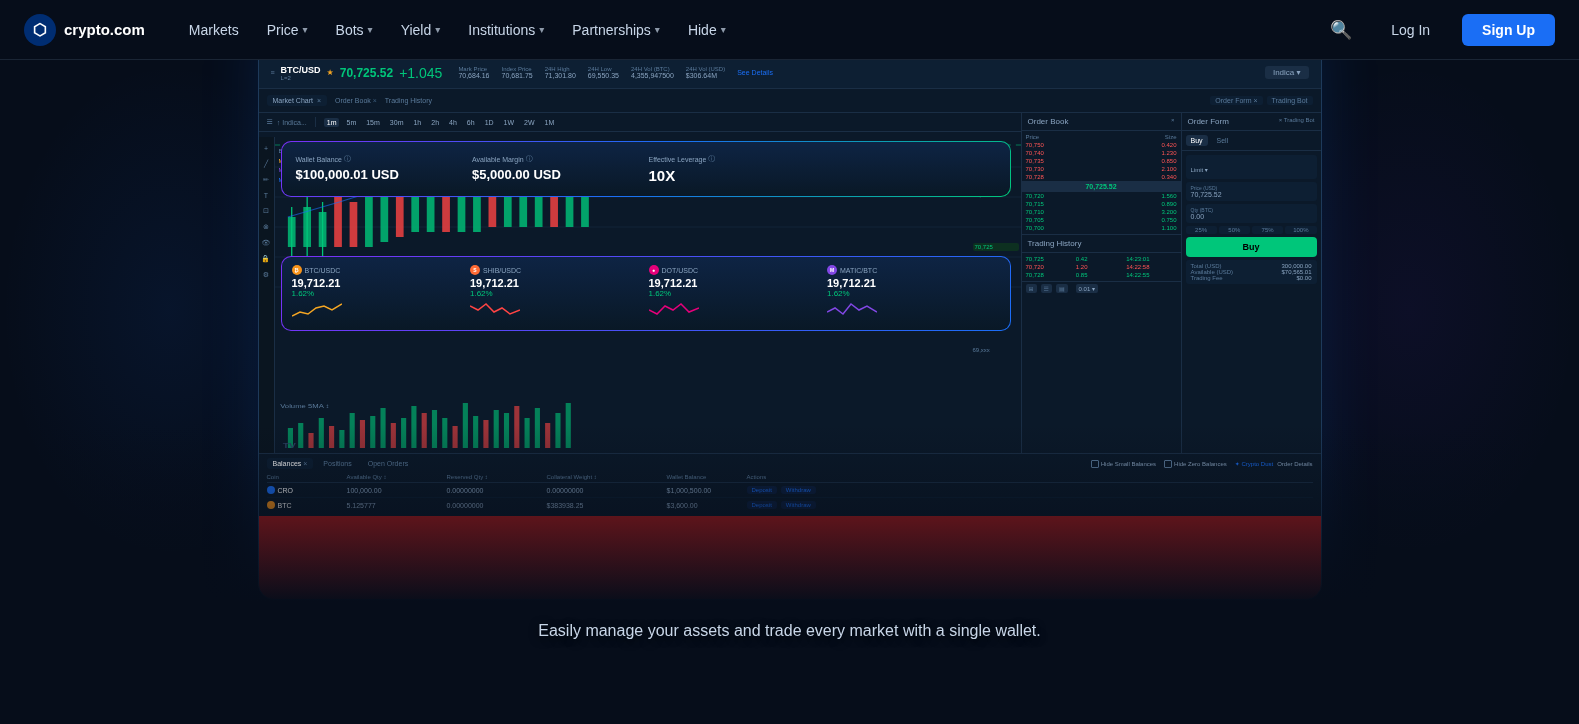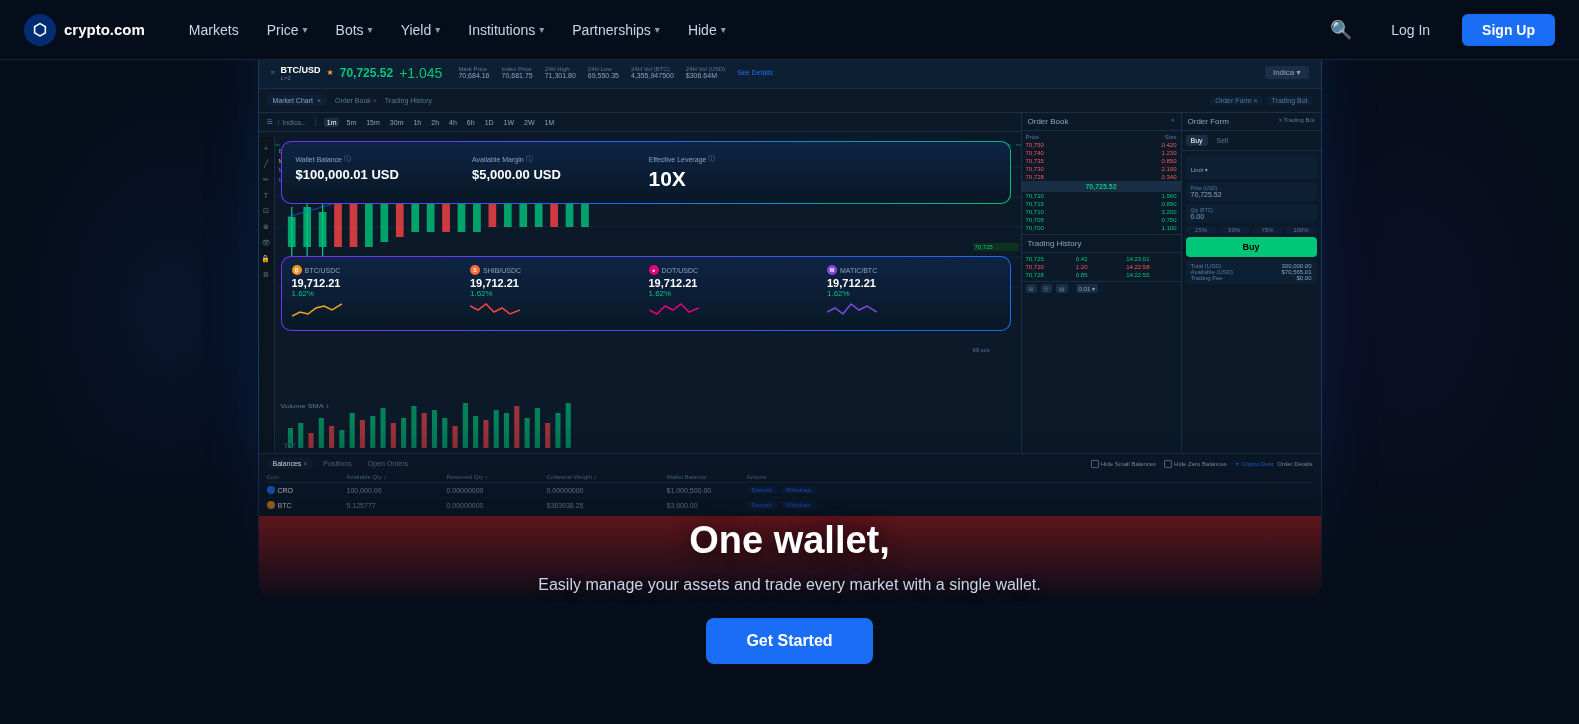--- a/index.html
+++ b/index.html
@@ -559,21 +559,21 @@
               <span>Available Margin</span>
               <span style="color:#5a7a9a;">ⓘ</span>
             </div>
             <div style="color:#fff;font-size:13px;font-weight:700;">$5,000.00 USD</div>
           </div>
           <div>
             <div style="color:#8aa4c0;font-size:7px;margin-bottom:3px;display:flex;align-items:center;gap:2px;">
               <span>Effective Leverage</span>
               <span style="color:#5a7a9a;">ⓘ</span>
             </div>
-            <div style="color:#fff;font-size:21px;font-weight:800;">10X</div>
+            <div style="color:#fff;font-size:15px;font-weight:800;">10X</div>
           </div>
         </div>
 
         <div style="position:absolute;top:143px;left:22px;right:10px;background:linear-gradient(#0e2444,#091826) padding-box,linear-gradient(135deg,#7b2ff7,#1a6ef5) border-box;border:1.5px solid transparent;border-radius:10px;padding:8px 10px;display:grid;grid-template-columns:1fr 1fr 1fr 1fr;gap:6px;z-index:15;">
 
           <div>
             <div style="display:flex;align-items:center;gap:3px;margin-bottom:2px;">
               <div style="width:10px;height:10px;border-radius:50%;background:#f7931a;color:#fff;font-size:5px;display:flex;align-items:center;justify-content:center;font-weight:700;">₿</div>
               <span style="color:#8aa4c0;font-size:7px;">BTC/USDC</span>
             </div>
@@ -824,19 +824,18 @@
           <span style="color:#1a6ef5;font-size:6px;background:#0d2040;padding:1px 5px;border-radius:3px;">Deposit</span>
           <span style="color:#1a6ef5;font-size:6px;background:#0d2040;padding:1px 5px;border-radius:3px;">Withdraw</span>
         </div>
       </div>
     </div>
 
   </div>
 
   <div class="hero-overlay">
     <h1 class="hero-title">
-      <span>One wallet,</span><br>
+      <br>
     </h1>
     <p class="hero-subtitle">Easily manage your assets and trade every market with a single wallet.</p>
-    <button class="get-started-btn">Get Started</button>
   </div>
 
 </div>
 
 </body></html>

